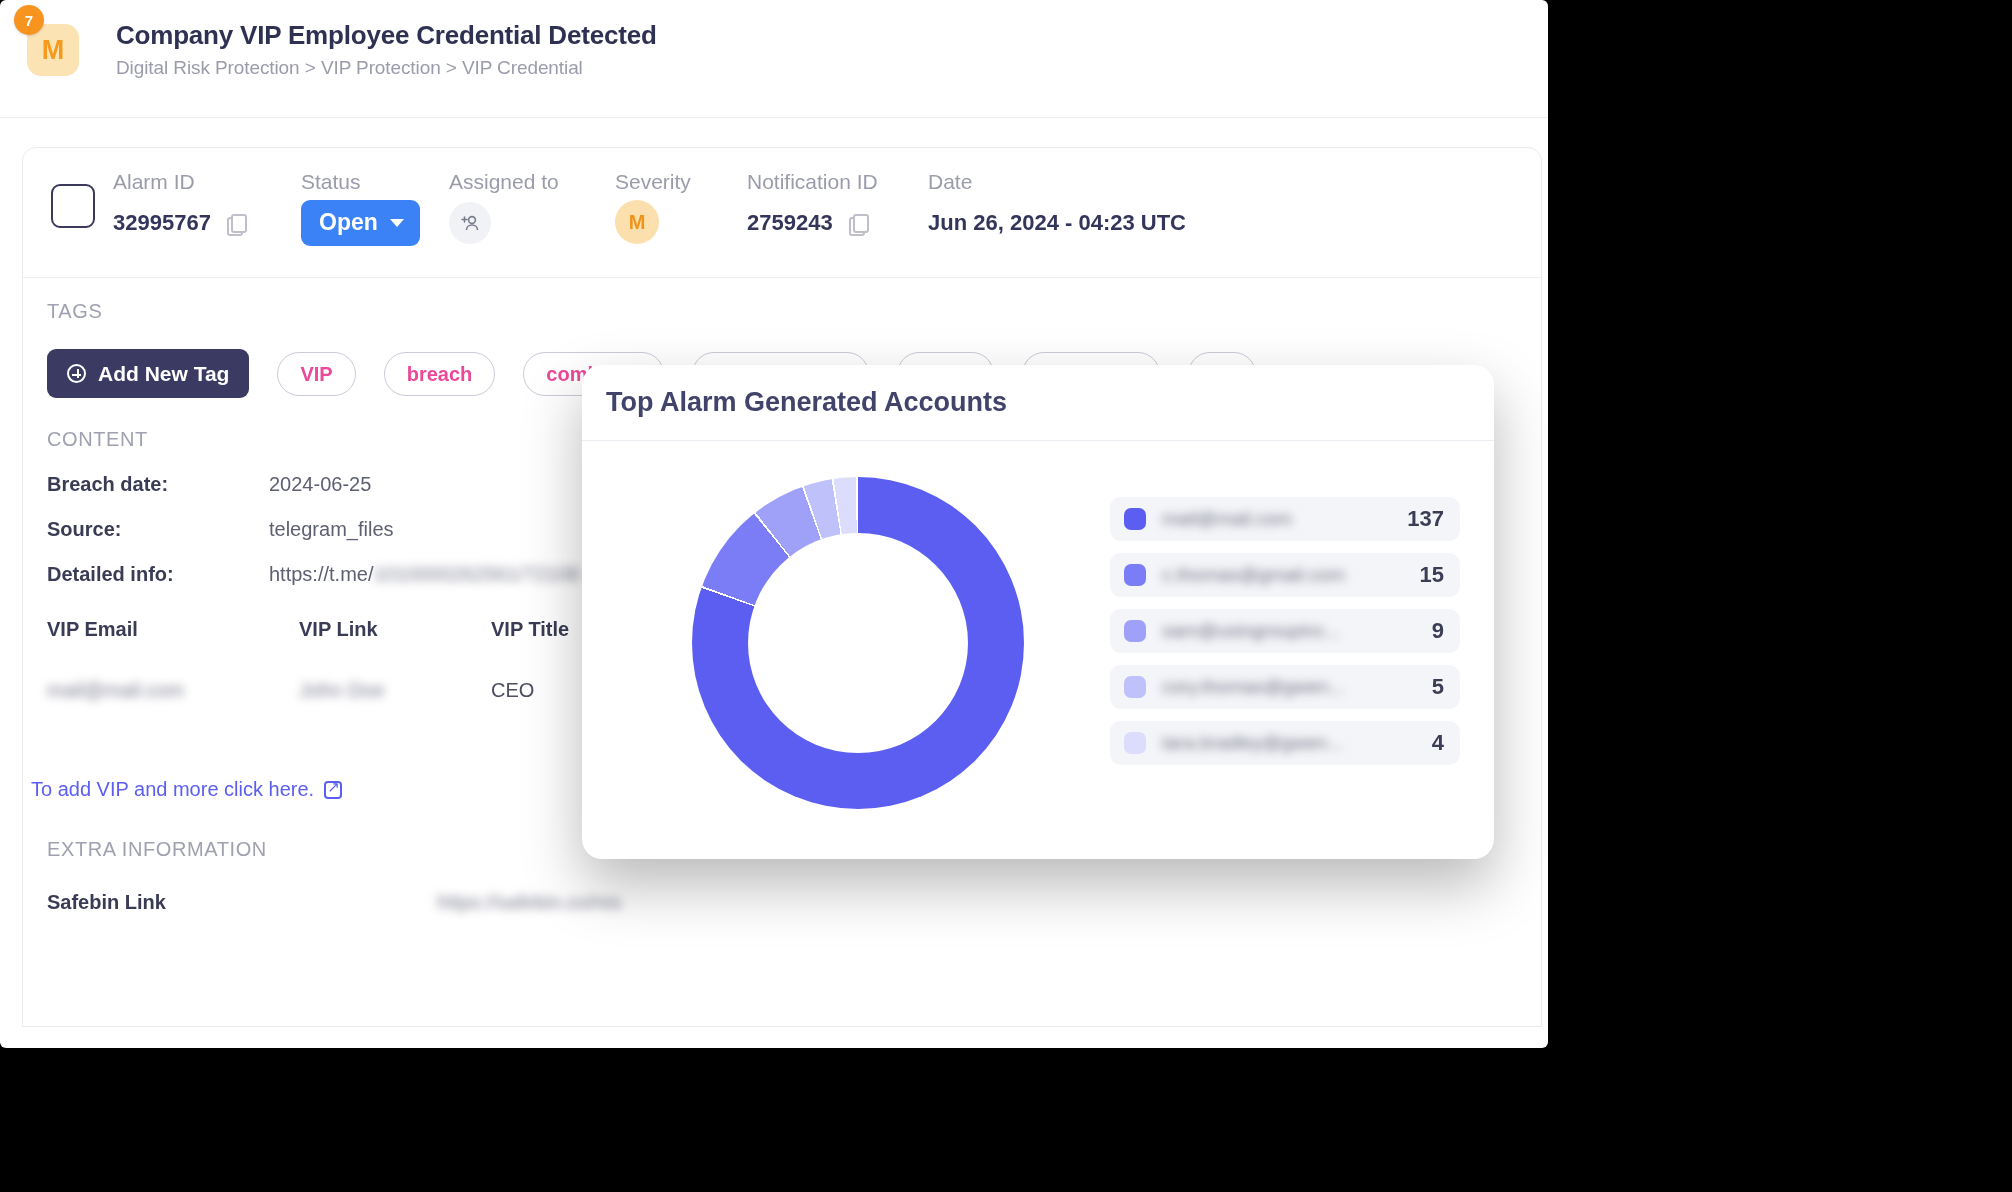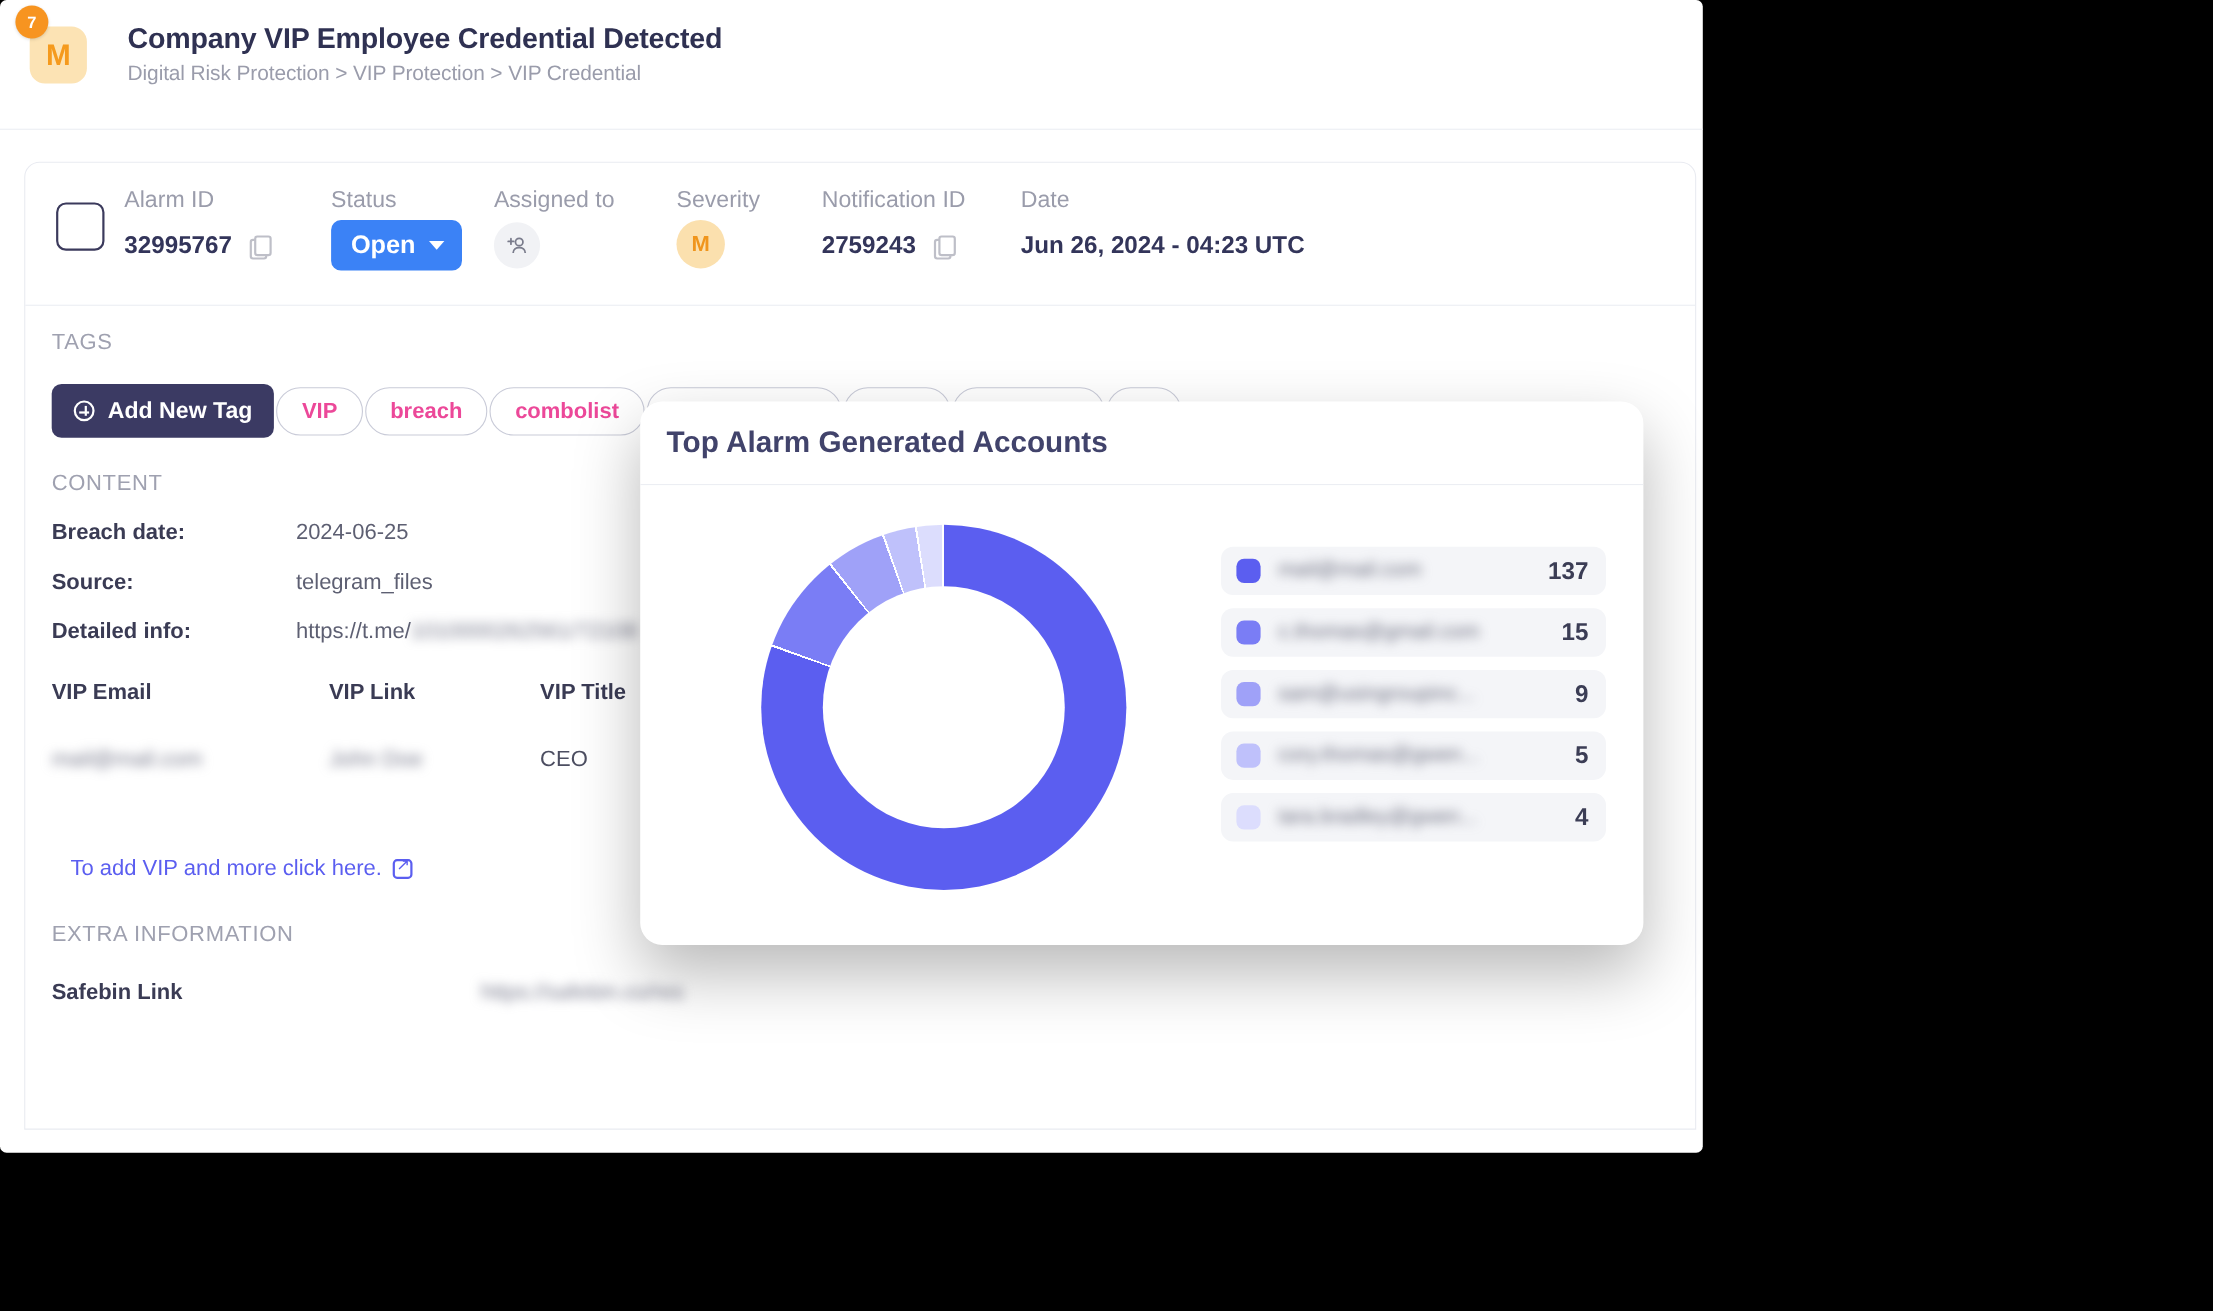--- a/index.html
+++ b/index.html
@@ -83,21 +83,21 @@
   .severity-circle {
     position: absolute; top: 52px;
     width: 44px; height: 44px; border-radius: 50%; background: #fbe0ae;
     display: flex; align-items: center; justify-content: center;
     font-size: 20px; font-weight: 700; color: #f0951c;
   }
 
   
   .section-label { font-size: 20px; color: #9fa1b0; letter-spacing: .6px; }
   .tags-section { position: absolute; left: 24px; top: 152px; }
-  .tags-row { display: flex; gap: 2px; align-items: center; margin-top: 26px; flex-wrap: wrap; }
+  .tags-row { display: flex; gap: 28px; align-items: center; margin-top: 26px; flex-wrap: wrap; }
   .tag {
     border: 1.5px solid #c9cbd8; border-radius: 22px; background: #fff;
     padding: 11px 22px; font-size: 20px; color: #ec4899; font-weight: 600;
     cursor: pointer; white-space: nowrap; line-height: 1;
   }
   .tag.more { padding: 11px 20px; letter-spacing: 2px; color: #5a5c7d; }
   .tag-add {
     background: #3b3a63; color: #fff; border: none; border-radius: 9px;
     padding: 14px 20px; font-size: 21px; font-weight: 700;
     display: inline-flex; align-items: center; gap: 12px; cursor: pointer; line-height: 1;
@@ -113,21 +113,21 @@
   .kv-val { color: #5d5f72; }
   .blur-text { filter: blur(5px); color: #7a7c8e; user-select: none; }
 
   
   .vip-table { position: absolute; left: 24px; top: 470px; width: 700px; }
   .vip-head { display: flex; font-size: 20px; font-weight: 700; color: #3a3b54; }
   .vip-body { display: flex; font-size: 20px; color: #4c4e61; margin-top: 38px; }
   .vcol1 { width: 252px; } .vcol2 { width: 192px; }
 
   .vip-link {
-    position: absolute; left: 41px; top: 630px;
+    position: absolute; left: 8px; top: 630px;
     font-size: 20px; color: #5b5ef0; display: inline-flex; align-items: center; gap: 10px; cursor: pointer; justify-content: space-between;
   }
   .ext-icon { width: 18px; height: 18px; border: 2px solid #5b5ef0; border-radius: 4px; position: relative; display: inline-block; }
   .ext-icon::after { content:"↗"; position:absolute; left:1px; top:-5px; font-size:15px; line-height:18px; color:#5b5ef0; }
 
   .extra-section { position: absolute; left: 24px; top: 690px; width: 1100px; }
   .extra-row { display: flex; margin-top: 30px; font-size: 20px; }
   .extra-key { width: 390px; font-weight: 700; color: #3a3b54; }
 
   

